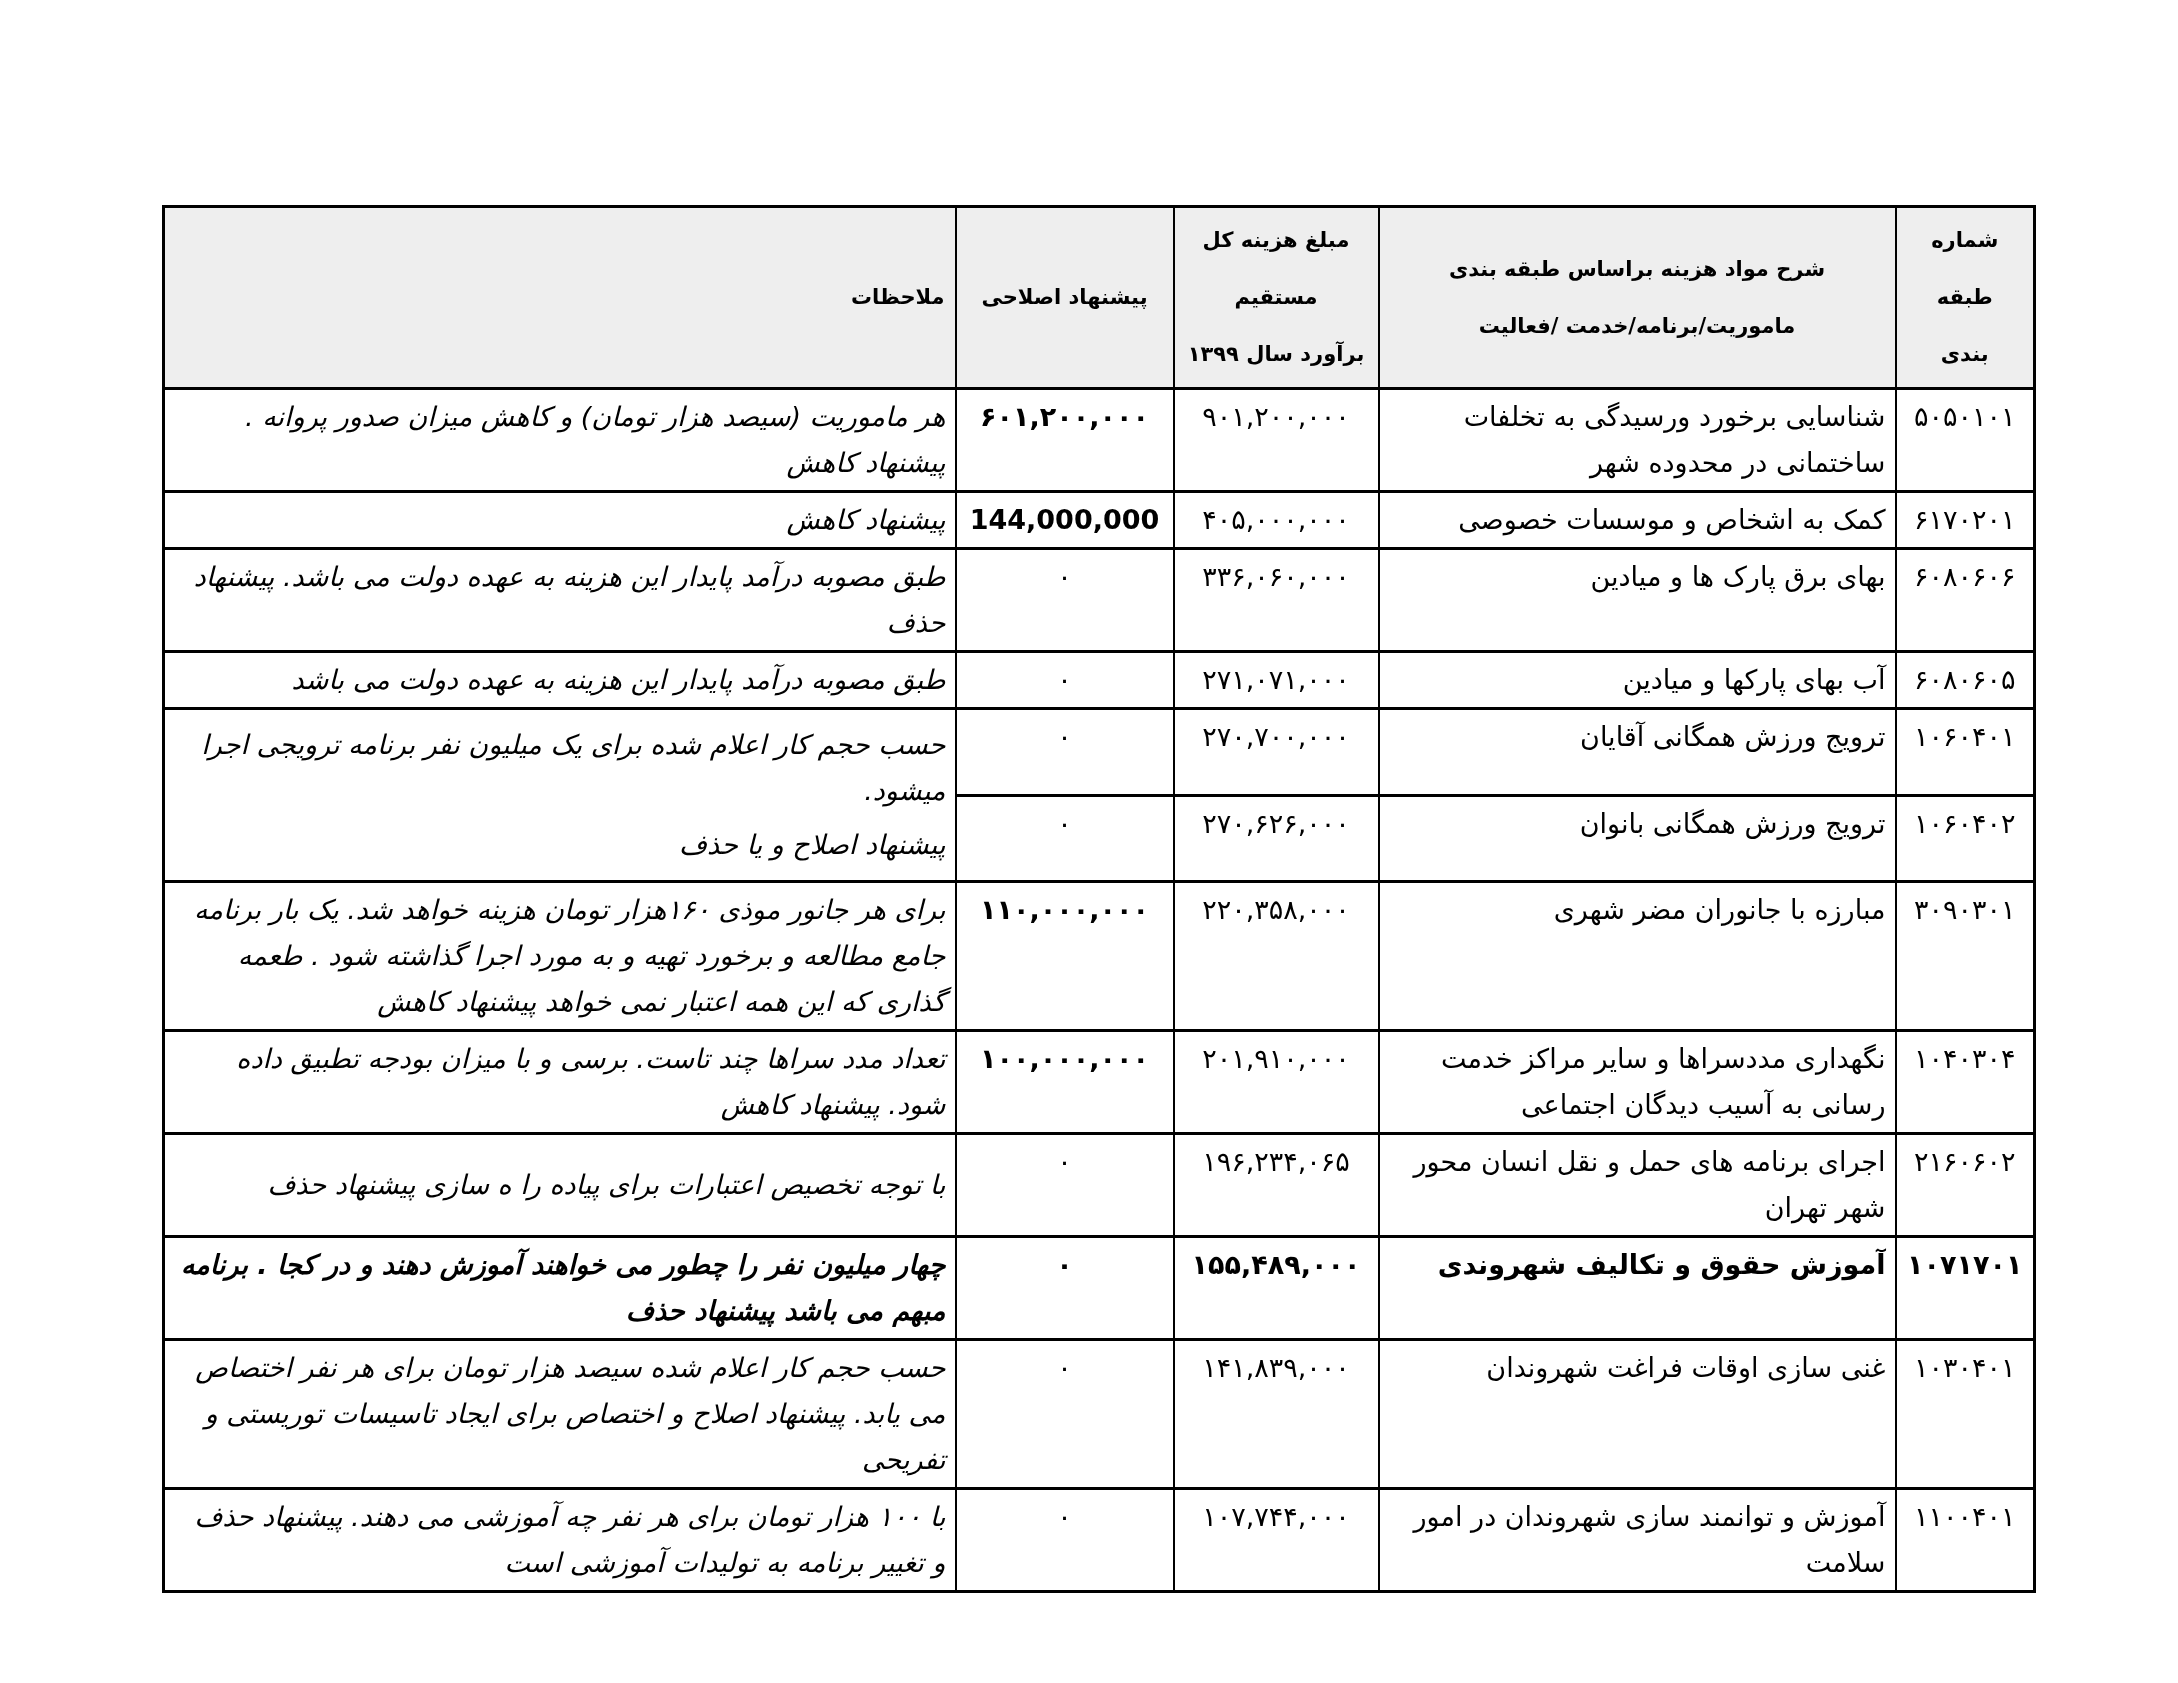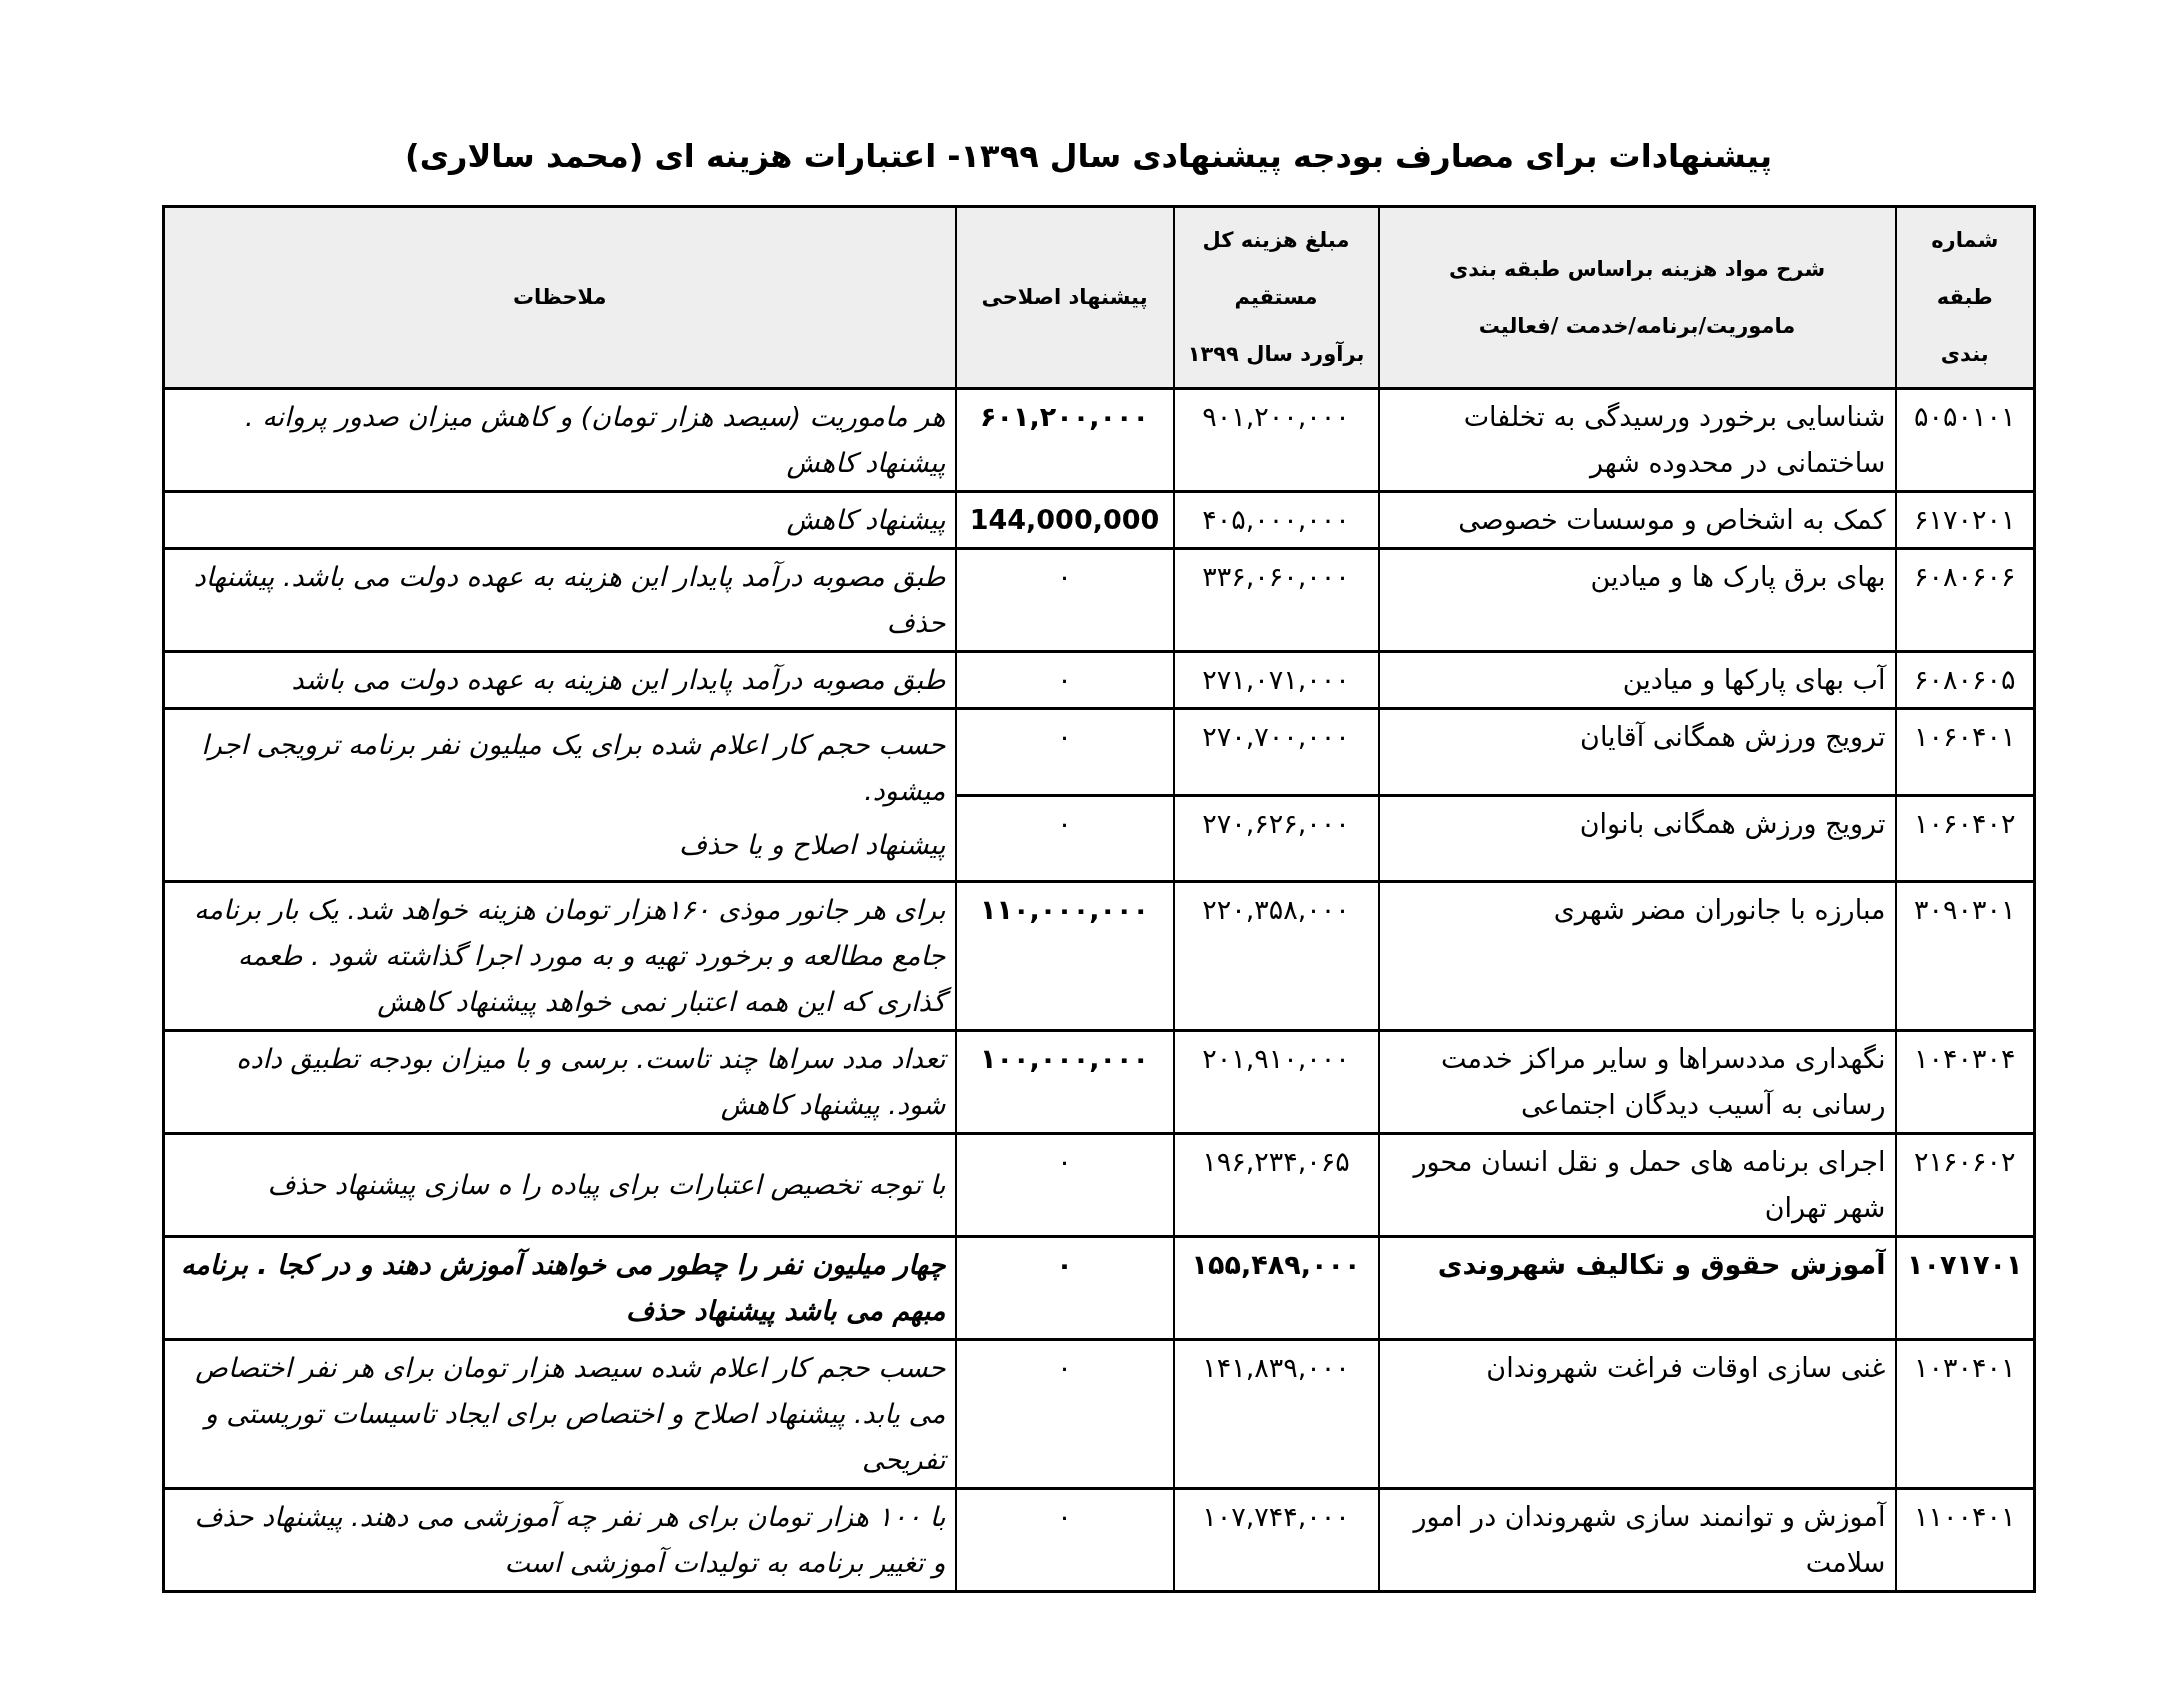--- a/index.html
+++ b/index.html
@@ -55,20 +55,21 @@
     background: #eeeeee;
     height: 170px;
     font-size: 21px;
     font-weight: bold;
     vertical-align: middle;
     text-align: center;
     line-height: 57px;
     padding: 4px 10px;
   }
   table.budget thead th.remarks-header {
+    text-align: right;
   }
   table.budget td {
     font-size: 27px;
     line-height: 46px;
     padding: 4px 9px;
   }
   td.code-cell {
     text-align: center;
     vertical-align: top;
     padding-top: 7px;
@@ -91,21 +92,20 @@
     font-style: italic;
   }
   td.remarks-cell.merged div { margin: 8px 0; }
   tr.bold-row td, td.bold-text { font-weight: bold; }
 </style>
 </head>
 <body>
 
 <div class="page">
 
-  <div class="doc-title">پیشنهادات برای مصارف بودجه پیشنهادی سال ۱۳۹۹- اعتبارات هزینه ای (محمد سالاری)</div>
 
   <table class="budget">
     <colgroup>
       <col class="code-col">
       <col class="desc-col">
       <col class="amount-col">
       <col class="proposed-col">
       <col class="remarks-col">
     </colgroup>
     <thead>

